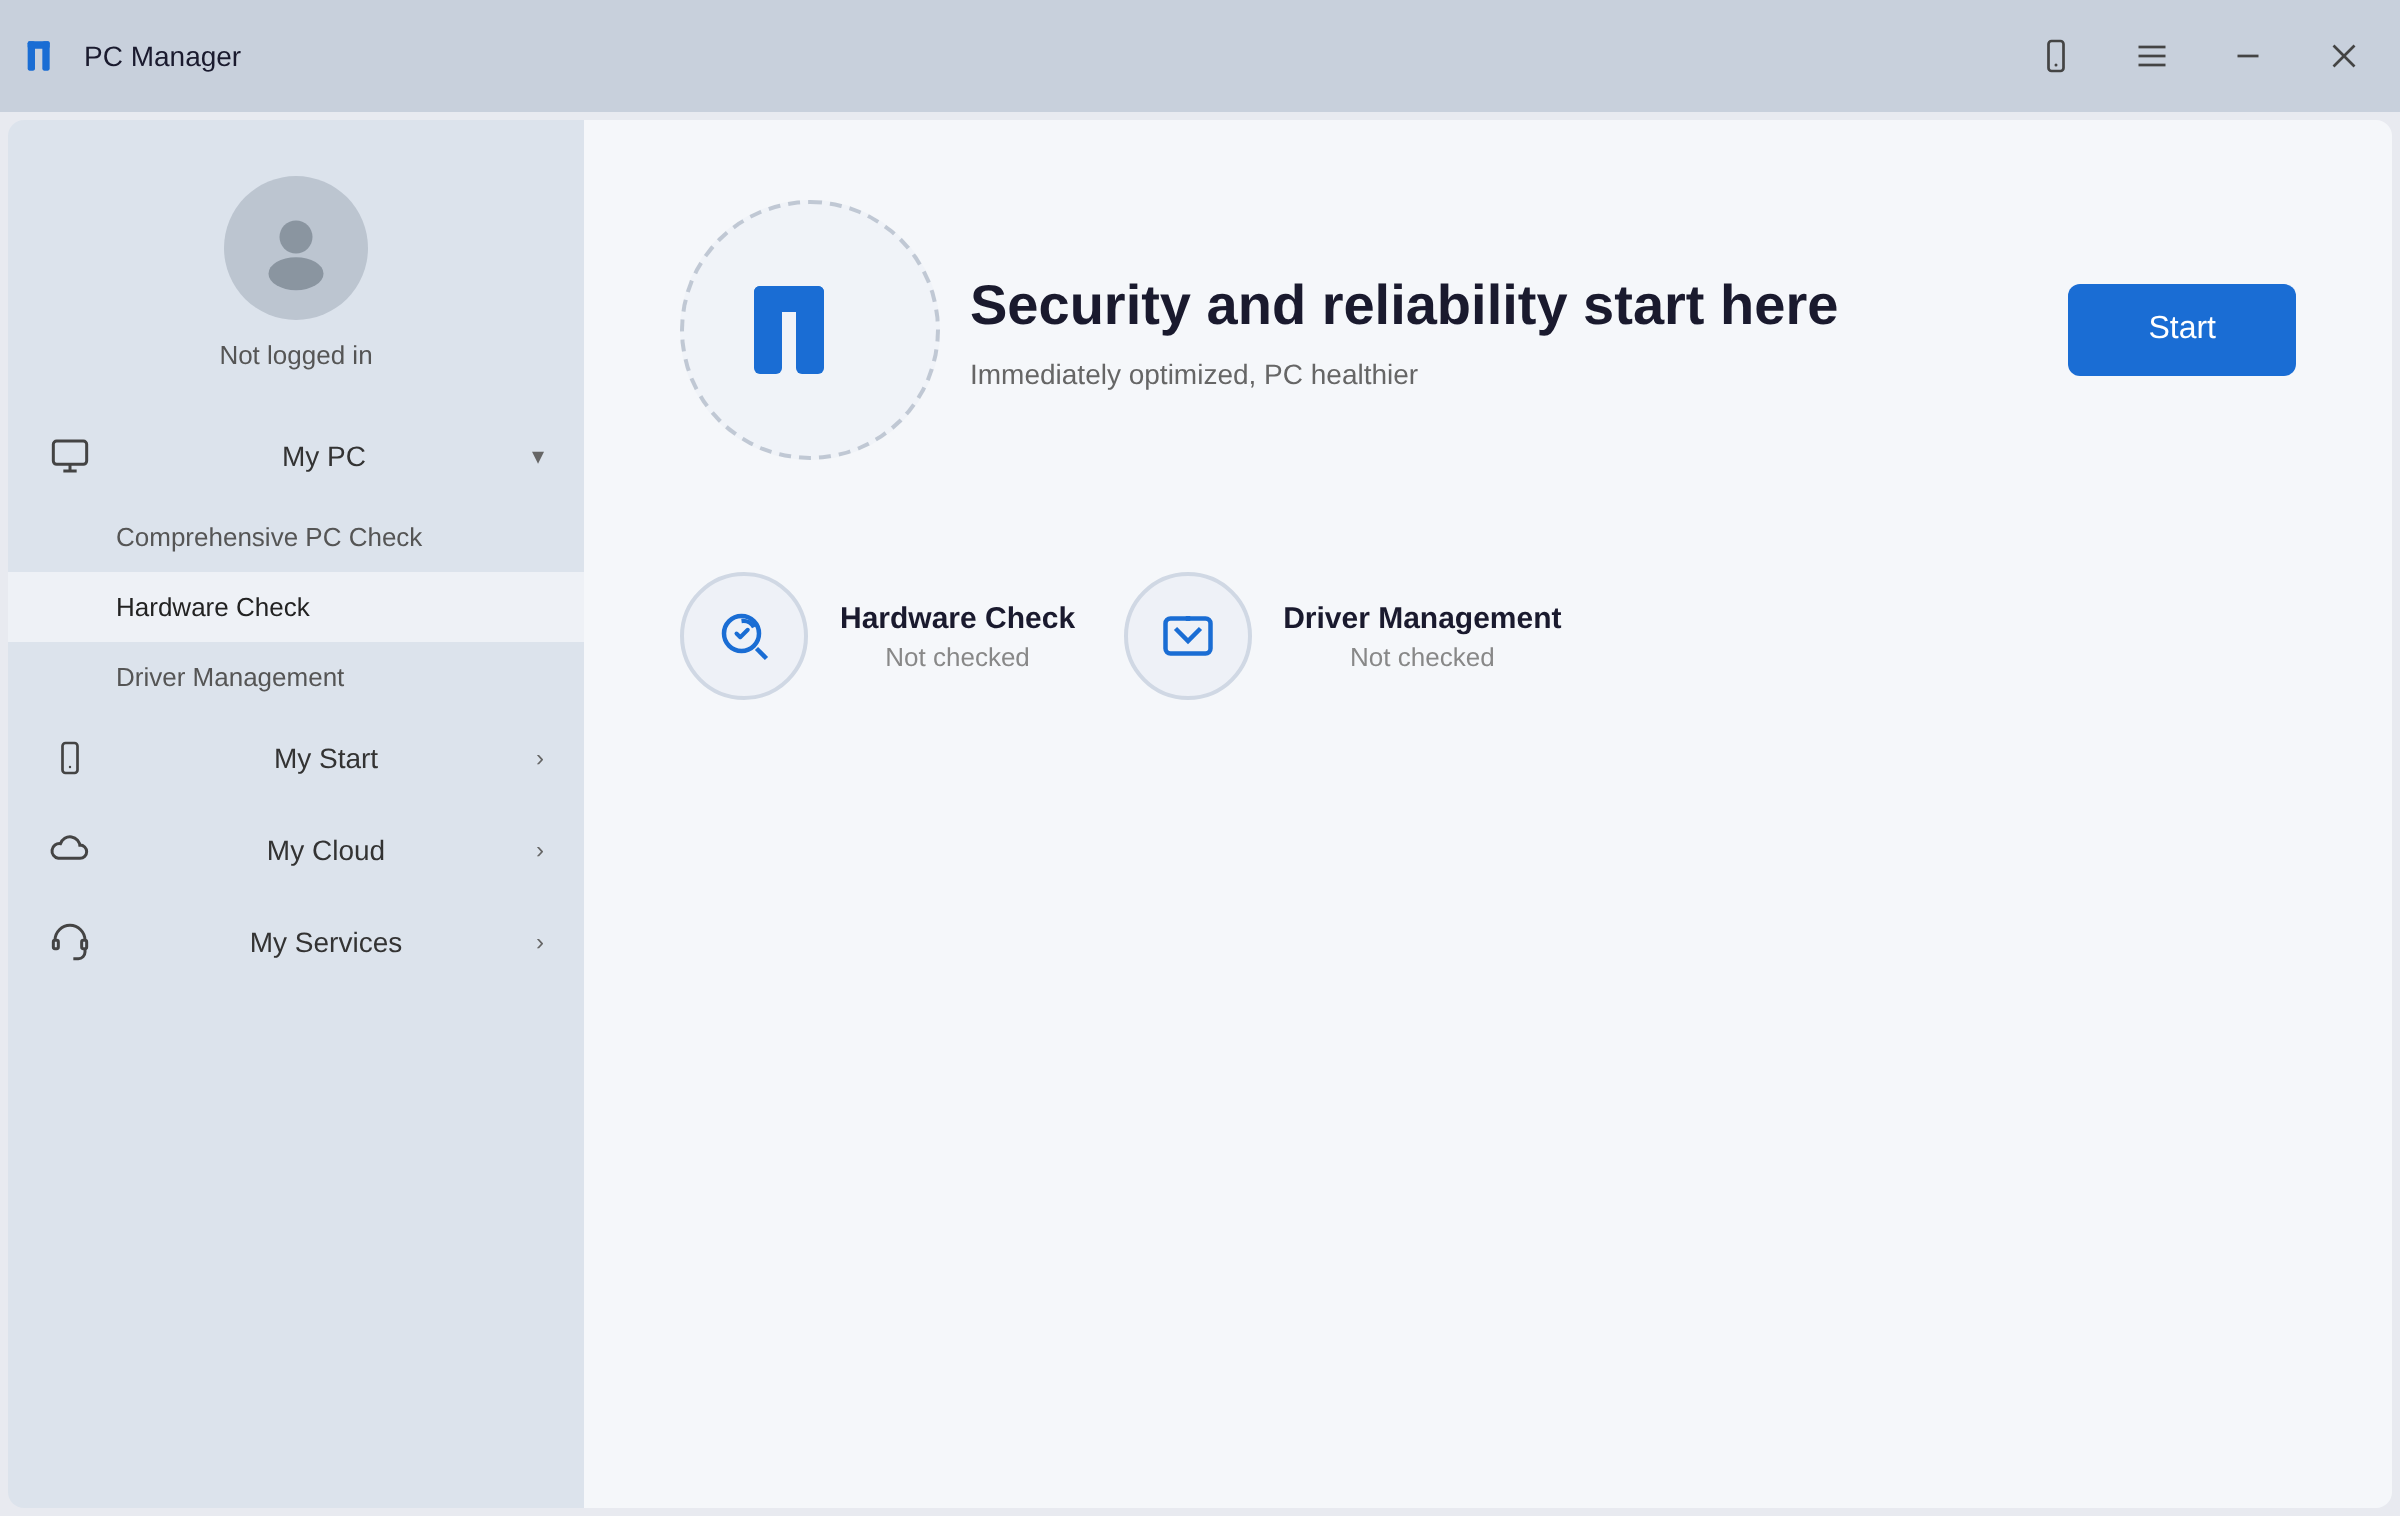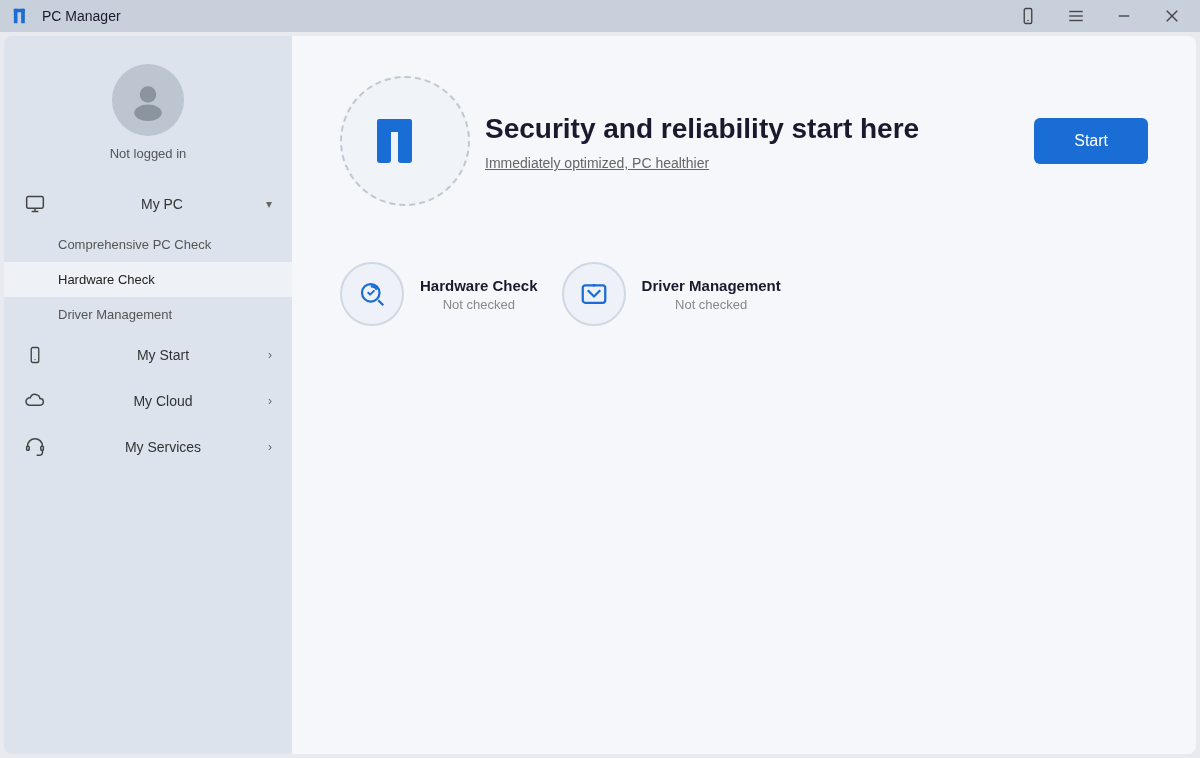--- a/index.html
+++ b/index.html
@@ -9,21 +9,21 @@
       width: 1200px;
       height: 758px;
       overflow: hidden;
       display: flex;
       flex-direction: column;
     }
 
     
     .titlebar {
       background: #c8d0dc;
-      height: 32px;
+      height: 56px;
       display: flex;
       align-items: center;
       padding: 0 12px;
       flex-shrink: 0;
       text-align: center;
     }
     .titlebar-logo {
       display: flex;
       align-items: center;
       gap: 8px;
@@ -193,21 +193,20 @@
     .hero-title {
       font-size: 28px;
       font-weight: 600;
       color: #1a1a2e;
       line-height: 1.3;
       margin-bottom: 8px;
     }
     .hero-subtitle {
       font-size: 14px;
       color: #666;
-      text-decoration: underline;
     }
     .start-btn {
       background: #1a6dd4;
       color: #fff;
       border: none;
       border-radius: 6px;
       padding: 14px 40px;
       font-size: 16px;
       font-weight: 500;
       cursor: pointer;

